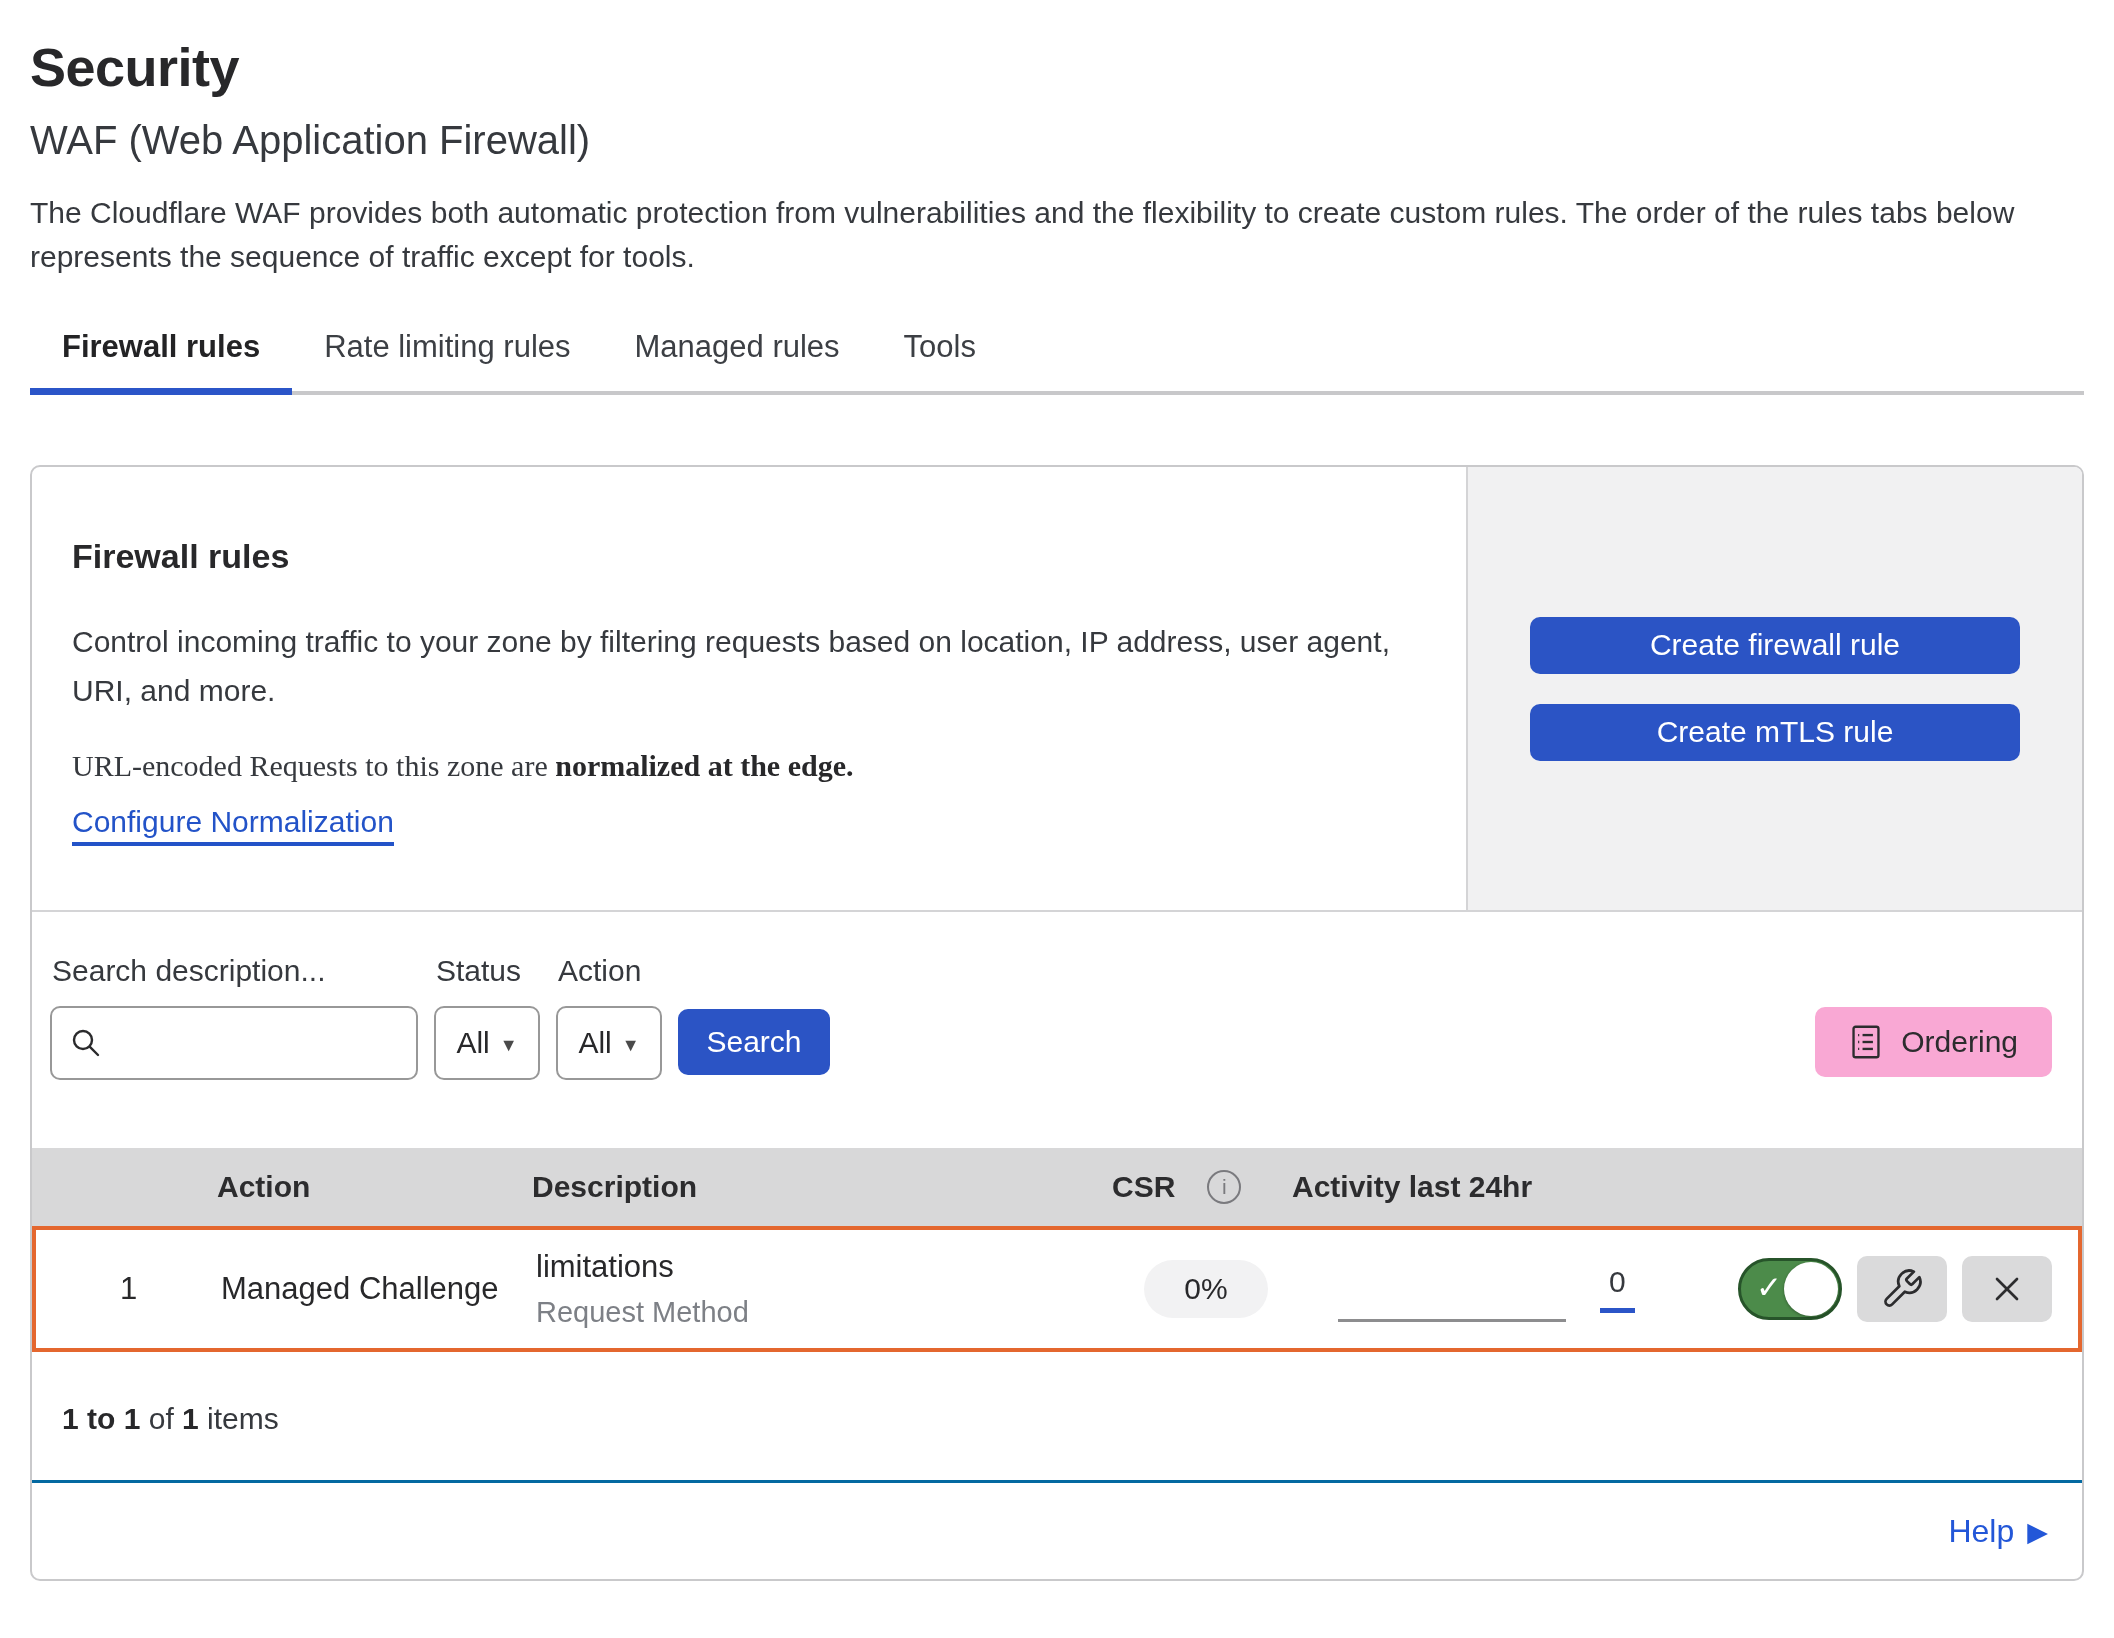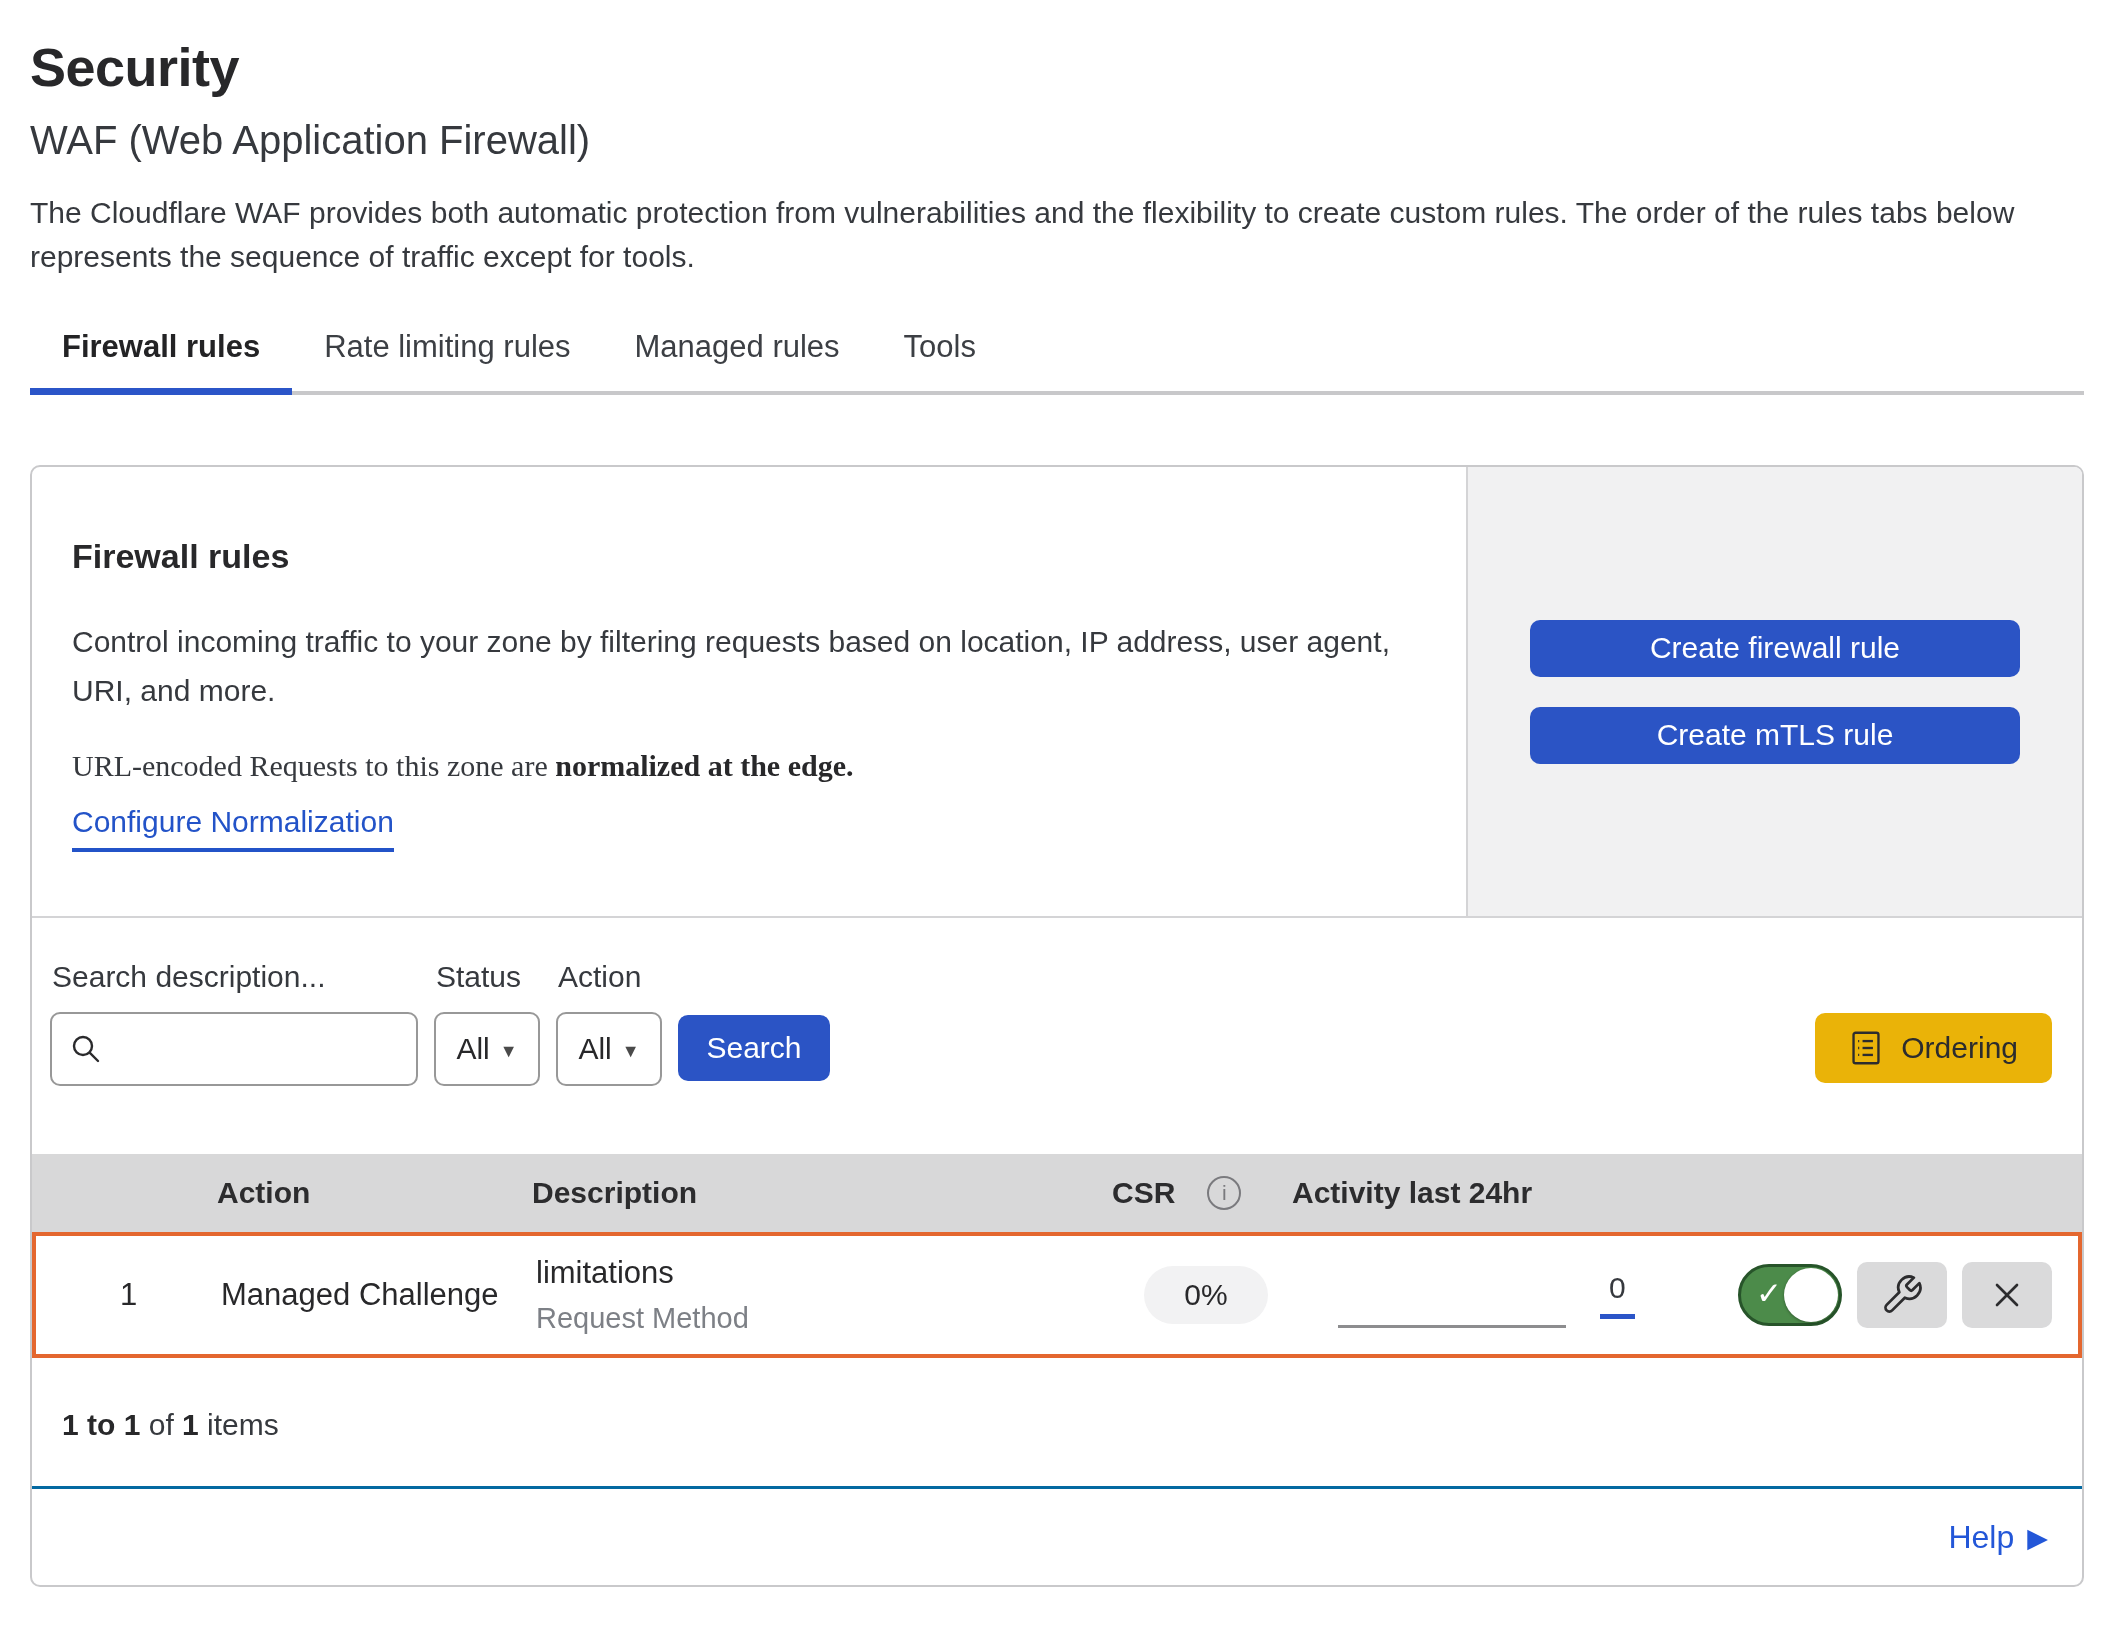--- a/index.html
+++ b/index.html
@@ -24,39 +24,39 @@
   .card { margin:70px 30px 0; border:2px solid #c9c9cb; border-radius:10px; background:#fff; overflow:hidden; }
 
   .panel-top { display:flex; border-bottom:2px solid #d4d4d6; }
   .panel-left { flex:1; padding:70px 70px 64px 40px; }
   .panel-left h3 { margin:0; font-size:34px; font-weight:600; color:#28282a; }
   .panel-desc { margin:42px 0 0; font-size:30px; line-height:1.62; color:#36393e; max-width:1335px; }
   .usage { margin:58px 0 0; font-size:30px; color:#36393e; }
   .usage b { color:#28282a; font-weight:700; }
   .norm { margin:34px 0 0; font-size:30px; color:#36393e;font-family:Liberation Serif, serif; }
   .norm b { color:#28282a; font-weight:700; }
-  .norm-link { display:inline-block; margin-top:22px; font-size:30px; color:#2353c8; text-decoration:none; border-bottom:4px solid #2353c8; padding-bottom:9px; cursor:pointer; }
+  .norm-link { display:inline-block; margin-top:22px; font-size:30px; color:#2353c8; text-decoration:none; border-bottom:4px solid #2353c8; padding-bottom:3px; cursor:pointer; }
 
   .panel-right { width:616px; flex-shrink:0; background:#f1f1f2; border-left:2px solid #d4d4d6;
                  display:flex; flex-direction:column; justify-content:center; gap:30px; padding:0 62px; }
   .btn-primary { background:#2b54c5; color:#fff; border:none; border-radius:10px; height:57px;
                  font-size:30px; font-family:inherit; cursor:pointer; width:100%; }
 
   
   .filter-row { display:flex; align-items:flex-end; padding:42px 30px 68px 18px; gap:16px; }
   .filter-group { display:flex; flex-direction:column; }
   .filter-group label { font-size:30px; color:#36393e; margin:0 0 18px 2px; }
   .search-box { width:368px; height:74px; border:2px solid #989898; border-radius:10px; background:#fff;
                 display:flex; align-items:center; padding:0 16px; }
   .search-box input { border:none; outline:none; flex:1; min-width:0; font-size:28px; font-family:inherit; margin-left:12px; color:#28282a; background:transparent; }
   .select { width:106px; height:74px; border:2px solid #989898; border-radius:10px; background:#fff;
             display:flex; align-items:center; justify-content:center; gap:10px; font-size:30px; color:#28282a; cursor:pointer; }
   .chev { font-size:18px; color:#4a4a4a; margin-top:5px; }
   .btn-search { width:152px; height:66px; margin-bottom:5px; }
-  .ordering { margin-left:auto; margin-bottom:3px; height:70px; padding:0 34px; background:#eab308; border:none; border-radius:10px;
+  .ordering { margin-left:auto; margin-bottom:3px; height:70px; padding:0 34px; background:#f9a8d4; border:none; border-radius:10px;
               display:flex; align-items:center; gap:18px; font-size:30px; color:#2c2c2e; font-family:inherit; cursor:pointer; }
 
   
   .thead { display:flex; align-items:center; background:#d8d8d9; height:78px; font-size:30px; font-weight:600; color:#2c2c2e; }
   .c1 { width:185px; flex-shrink:0; text-align:center; }
   .c2 { width:315px; flex-shrink:0; }
   .c3 { width:580px; flex-shrink:0; }
   .c4 { width:180px; flex-shrink:0; }
   .c5 { flex:1; display:flex; align-items:center; min-width:0; }
   .thead .c4 { display:flex; align-items:center; gap:32px; }

